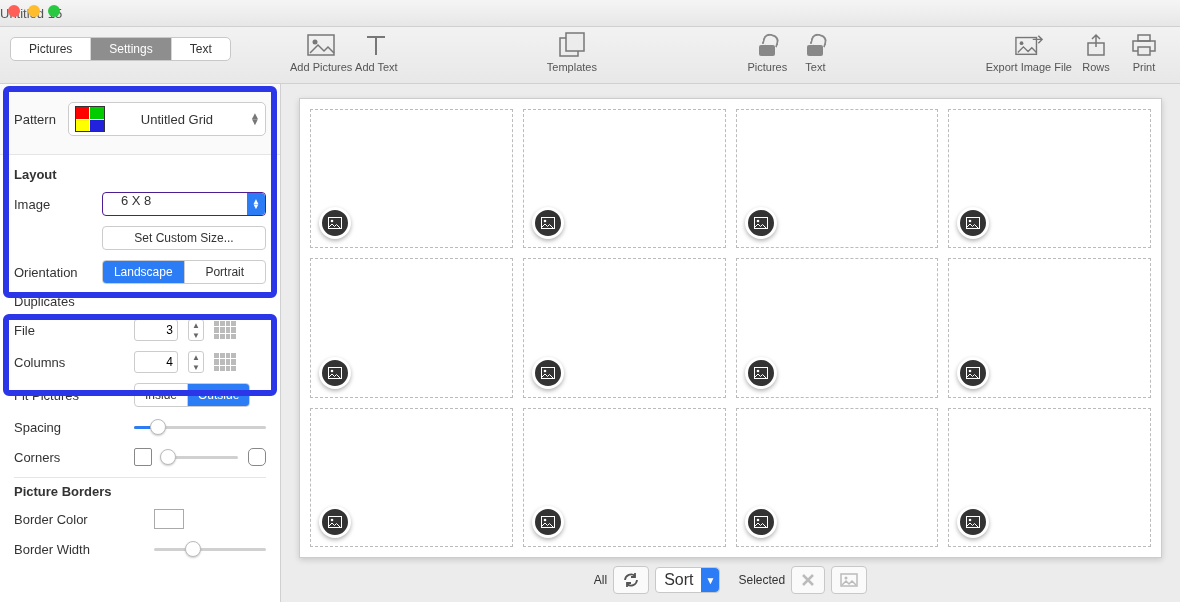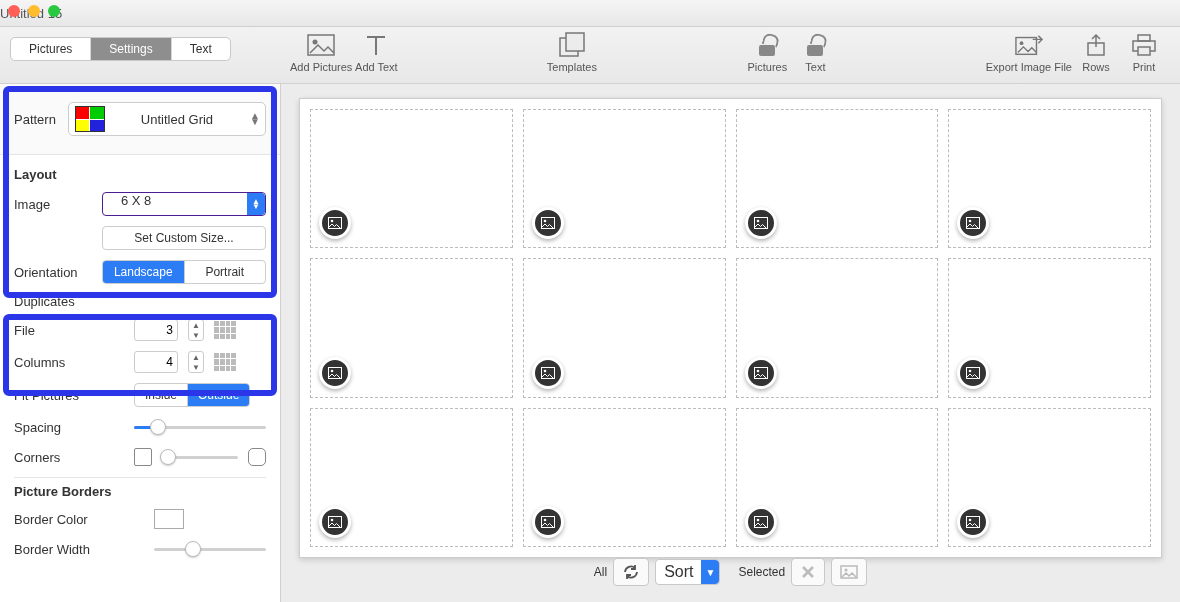--- a/index.html
+++ b/index.html
@@ -55,21 +55,21 @@
 .thumb{position:absolute;width:14px;height:14px;background:#fff;border:1px solid #bbb;border-radius:50%;top:50%;transform:translate(-50%,-50%);box-shadow:0 1px 2px rgba(0,0,0,.2)}
 .cornerBox{width:16px;height:16px;border:1.5px solid #888;border-radius:2px}
 .cornerBox.round{border-radius:5px}
 hr.div{border:none;border-top:1px solid #e5e5e5;margin:6px 0}
 .highlightA{position:absolute;border:6px solid #2b36e8;border-radius:6px;pointer-events:none;box-sizing:border-box}
 .canvas{flex:1;background:#ececec;display:flex;flex-direction:column;padding:14px 18px 0;min-width:0}
 .page{background:#fff;border:1px solid #ccc;box-shadow:0 2px 6px rgba(0,0,0,.15);padding:10px;flex:1;min-height:0}
 .grid{width:100%;height:100%;display:grid;grid-template-columns:repeat(4,1fr);grid-template-rows:repeat(3,1fr);gap:10px}
 .cell{border:1px dashed #bbb;position:relative;background:#fff}
 .cellIcon{position:absolute;left:8px;bottom:8px;width:26px;height:26px;border-radius:50%;background:#333;display:flex;align-items:center;justify-content:center;border:3px solid #fff;box-shadow:0 2px 4px rgba(0,0,0,.3);color:#fff;cursor:pointer}
-.bottomBar{height:44px;display:flex;align-items:flex-start;justify-content:center;gap:18px}
+.bottomBar{height:44px;display:flex;align-items:center;justify-content:center;gap:18px}
 .bbSeg{display:flex;align-items:center;gap:6px}
 .bbLabel{font-size:12px;color:#333}
 .bbBtn{border:1px solid #c8c8c8;border-radius:4px;background:#fafafa;height:26px;display:flex;align-items:center;padding:0 8px;cursor:pointer}
 .bbDrop{border:1px solid #c8c8c8;border-radius:4px;background:#fff;height:24px;display:flex;align-items:center}
 .bbDrop .txt{padding:0 8px;font-size:16px}
 .bbDrop .arr{background:#2c7cf6;color:#fff;height:100%;width:18px;display:flex;align-items:center;justify-content:center;border-radius:0 4px 4px 0;font-size:10px}
 .disIcon{color:#bbb}
 .lock{width:18px;height:22px;display:flex;flex-direction:column;align-items:center}
 .lock .sh{width:12px;height:10px;border:2px solid #888;border-bottom:none;border-radius:7px 7px 0 0}
 .lock.open .sh{transform:translateX(4px) rotate(15deg);}

